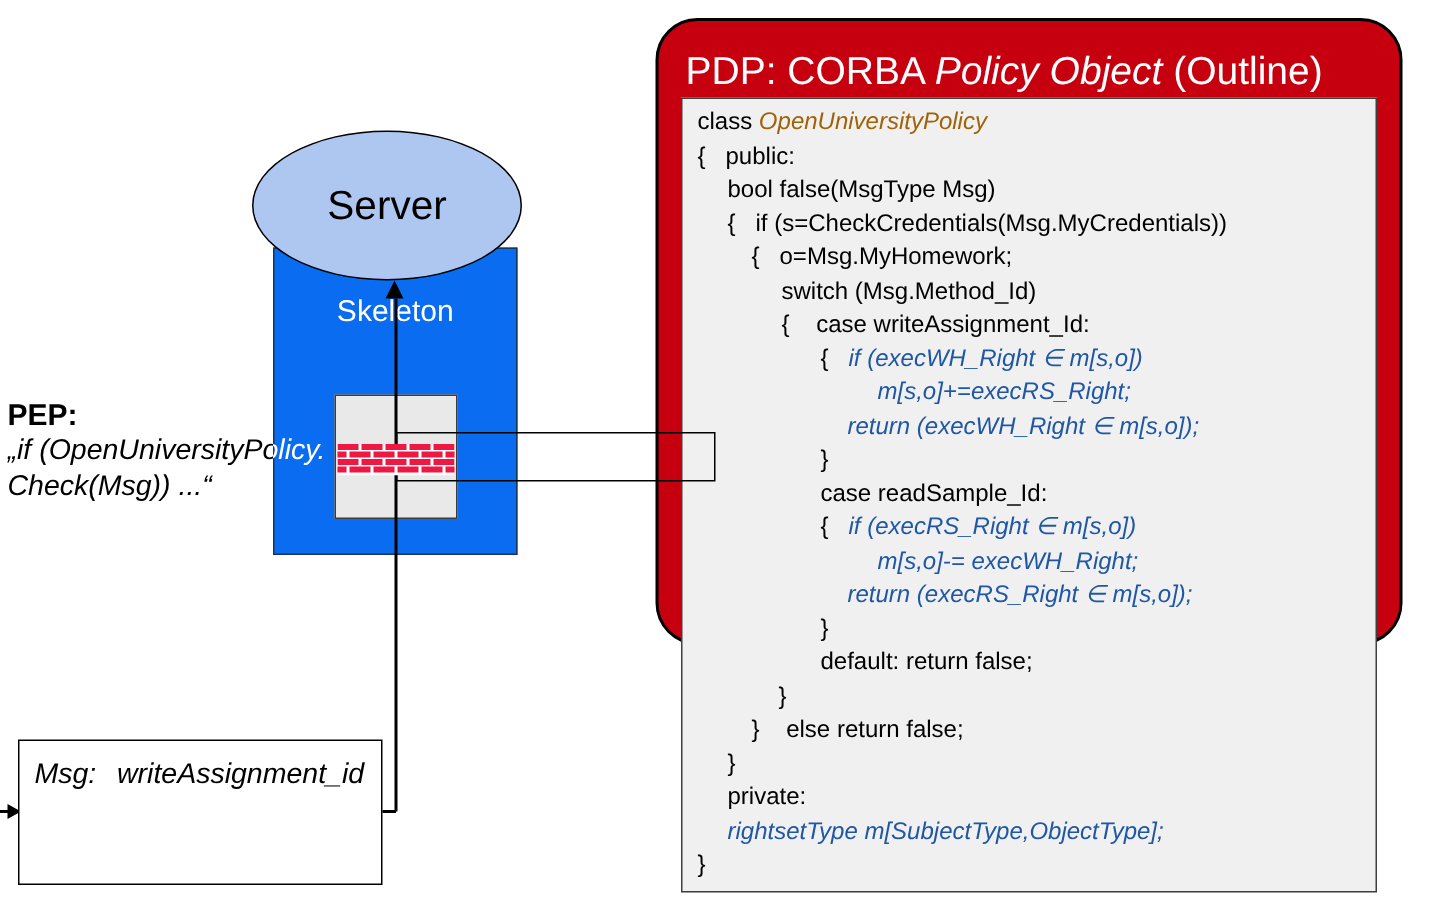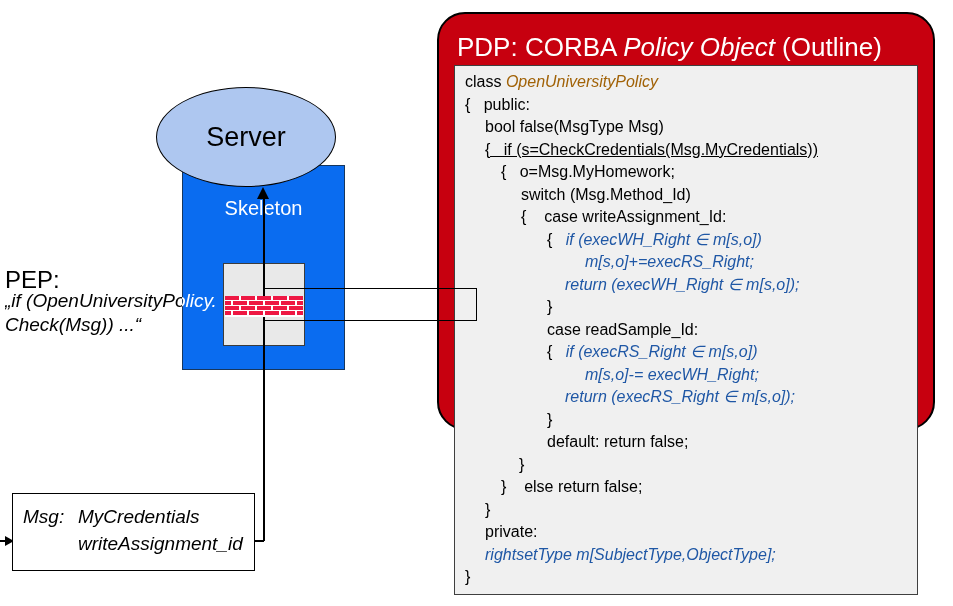--- a/index.html
+++ b/index.html
@@ -20,21 +20,21 @@
   
   .blue-rect{
     position:absolute;left:182px;top:165px;width:163px;height:205px;
     background:var(--skeleton-blue);border:1px solid #17375E;box-sizing:border-box;z-index:1;
   }
   .skeleton-label{
     position:absolute;left:0;top:30px;width:100%;text-align:center;
     color:#fff;font-size:20px;line-height:25px;
   }
   .server-ellipse{
-    position:absolute;left:156px;top:87px;width:180px;height:100px;
+    position:absolute;left:168px;top:87px;width:180px;height:100px;
     background:var(--ellipse-blue);border:1.5px solid #000;border-radius:50%;
     box-sizing:border-box;z-index:2;display:flex;align-items:center;justify-content:center;
   }
   .server-ellipse span{font-size:27px;}
   .fw-square{
     position:absolute;left:223px;top:263px;width:82px;height:83px;
     background:var(--firewall-gray);border:1.5px solid #3C3C3C;box-sizing:border-box;z-index:3;
   }
   .intercept-bar{
     position:absolute;left:264px;top:288px;width:213px;height:33px;
@@ -49,29 +49,29 @@
     border-left:6.5px solid transparent;border-right:6.5px solid transparent;border-bottom:12px solid #000;
   }
   .jog{position:absolute;left:254px;top:540px;width:10px;height:1.5px;background:#000;z-index:5;}
   .msg-in-line{position:absolute;left:0;top:540px;width:7px;height:1.5px;background:#000;z-index:5;}
   .arrow-right{
     position:absolute;left:5px;top:536px;width:0;height:0;z-index:5;
     border-top:5px solid transparent;border-bottom:5px solid transparent;border-left:9px solid #000;
   }
   
   .pep{position:absolute;left:5px;z-index:7;white-space:nowrap;}
-  .pep-l1{top:266px;font-size:24px;}
+  .pep-l1{top:266px;font-size:20px;font-weight:bold;}
   .pep-l2{top:290px;height:24px;width:280px;font-size:19px;font-style:italic;}
   .pep-l2 span{position:absolute;left:0;top:0;white-space:nowrap;}
   .pep-l2 .dark{clip-path:inset(-3px calc(100% - 177px) -3px 0);}
   .pep-l2 .light{color:#fff;clip-path:inset(-3px 0 -3px 177px);}
   .pep-l3{top:314px;font-size:19px;font-style:italic;}
   
   .msg-box{
-    position:absolute;left:12px;top:493px;width:243px;height:78px;background:#fff;
+    position:absolute;left:12px;top:493px;width:243px;height:97px;background:#fff;
     border:1.5px solid #000;box-sizing:border-box;z-index:7;
     font-size:19px;font-style:italic;display:flex;padding:9px 0 0 10px;
   }
   .msg-label{width:55px;line-height:27px;}
   .msg-items div{line-height:27px;}
   
   .pdp-box{
     position:absolute;left:437px;top:12px;width:498px;height:418px;
     background:var(--pdp-red);border:2px solid #000;border-radius:28px;box-sizing:border-box;z-index:2;
   }
@@ -143,32 +143,31 @@
   <div class="pep pep-l1">PEP:</div>
   <div class="pep pep-l2">
     <span class="dark">„if (OpenUniversityPolicy.</span>
     <span class="light">„if (OpenUniversityPolicy.</span>
   </div>
   <div class="pep pep-l3">Check(Msg)) ...“</div>
 
   <div class="msg-box">
     <div class="msg-label">Msg:</div>
     <div class="msg-items">
-      <div>MyCredentials</div>
       <div>writeAssignment_id</div>
     </div>
   </div>
 
   <div class="pdp-box">
     <div class="pdp-title"><span>PDP: CORBA </span><span style="font-style: italic;">Policy Object</span><span> (Outline)</span></div>
     <div class="code-panel">
         <div class="code-line" style="padding-left: 0px;"><span class="c-n">class </span><span class="c-i">OpenUniversityPolicy</span></div>
         <div class="code-line" style="padding-left: 0px;"><span class="c-n">{   public:</span></div>
         <div class="code-line" style="padding-left: 20px;"><span class="c-n">bool false(MsgType Msg)</span></div>
-        <div class="code-line" style="padding-left: 20px; text-decoration: underline;"><span class="c-n">{   if (s=CheckCredentials(Msg.MyCredentials))</span></div>
+        <div class="code-line" style="padding-left: 20px;"><span class="c-n">{   if (s=CheckCredentials(Msg.MyCredentials))</span></div>
         <div class="code-line" style="padding-left: 36px;"><span class="c-n">{   o=Msg.MyHomework;</span></div>
         <div class="code-line" style="padding-left: 56px;"><span class="c-n">switch (Msg.Method_Id)</span></div>
         <div class="code-line" style="padding-left: 56px;"><span class="c-n">{    case writeAssignment_Id:</span></div>
         <div class="code-line" style="padding-left: 82px;"><span class="c-n">{   </span><span class="c-b">if (execWH_Right ∈ m[s,o])</span></div>
         <div class="code-line" style="padding-left: 120px;"><span class="c-b">m[s,o]+=execRS_Right;</span></div>
         <div class="code-line" style="padding-left: 100px;"><span class="c-b">return (execWH_Right ∈ m[s,o]);</span></div>
         <div class="code-line" style="padding-left: 82px;"><span class="c-n">}</span></div>
         <div class="code-line" style="padding-left: 82px;"><span class="c-n">case readSample_Id:</span></div>
         <div class="code-line" style="padding-left: 82px;"><span class="c-n">{   </span><span class="c-b">if (execRS_Right ∈ m[s,o])</span></div>
         <div class="code-line" style="padding-left: 120px;"><span class="c-b">m[s,o]-= execWH_Right;</span></div>

